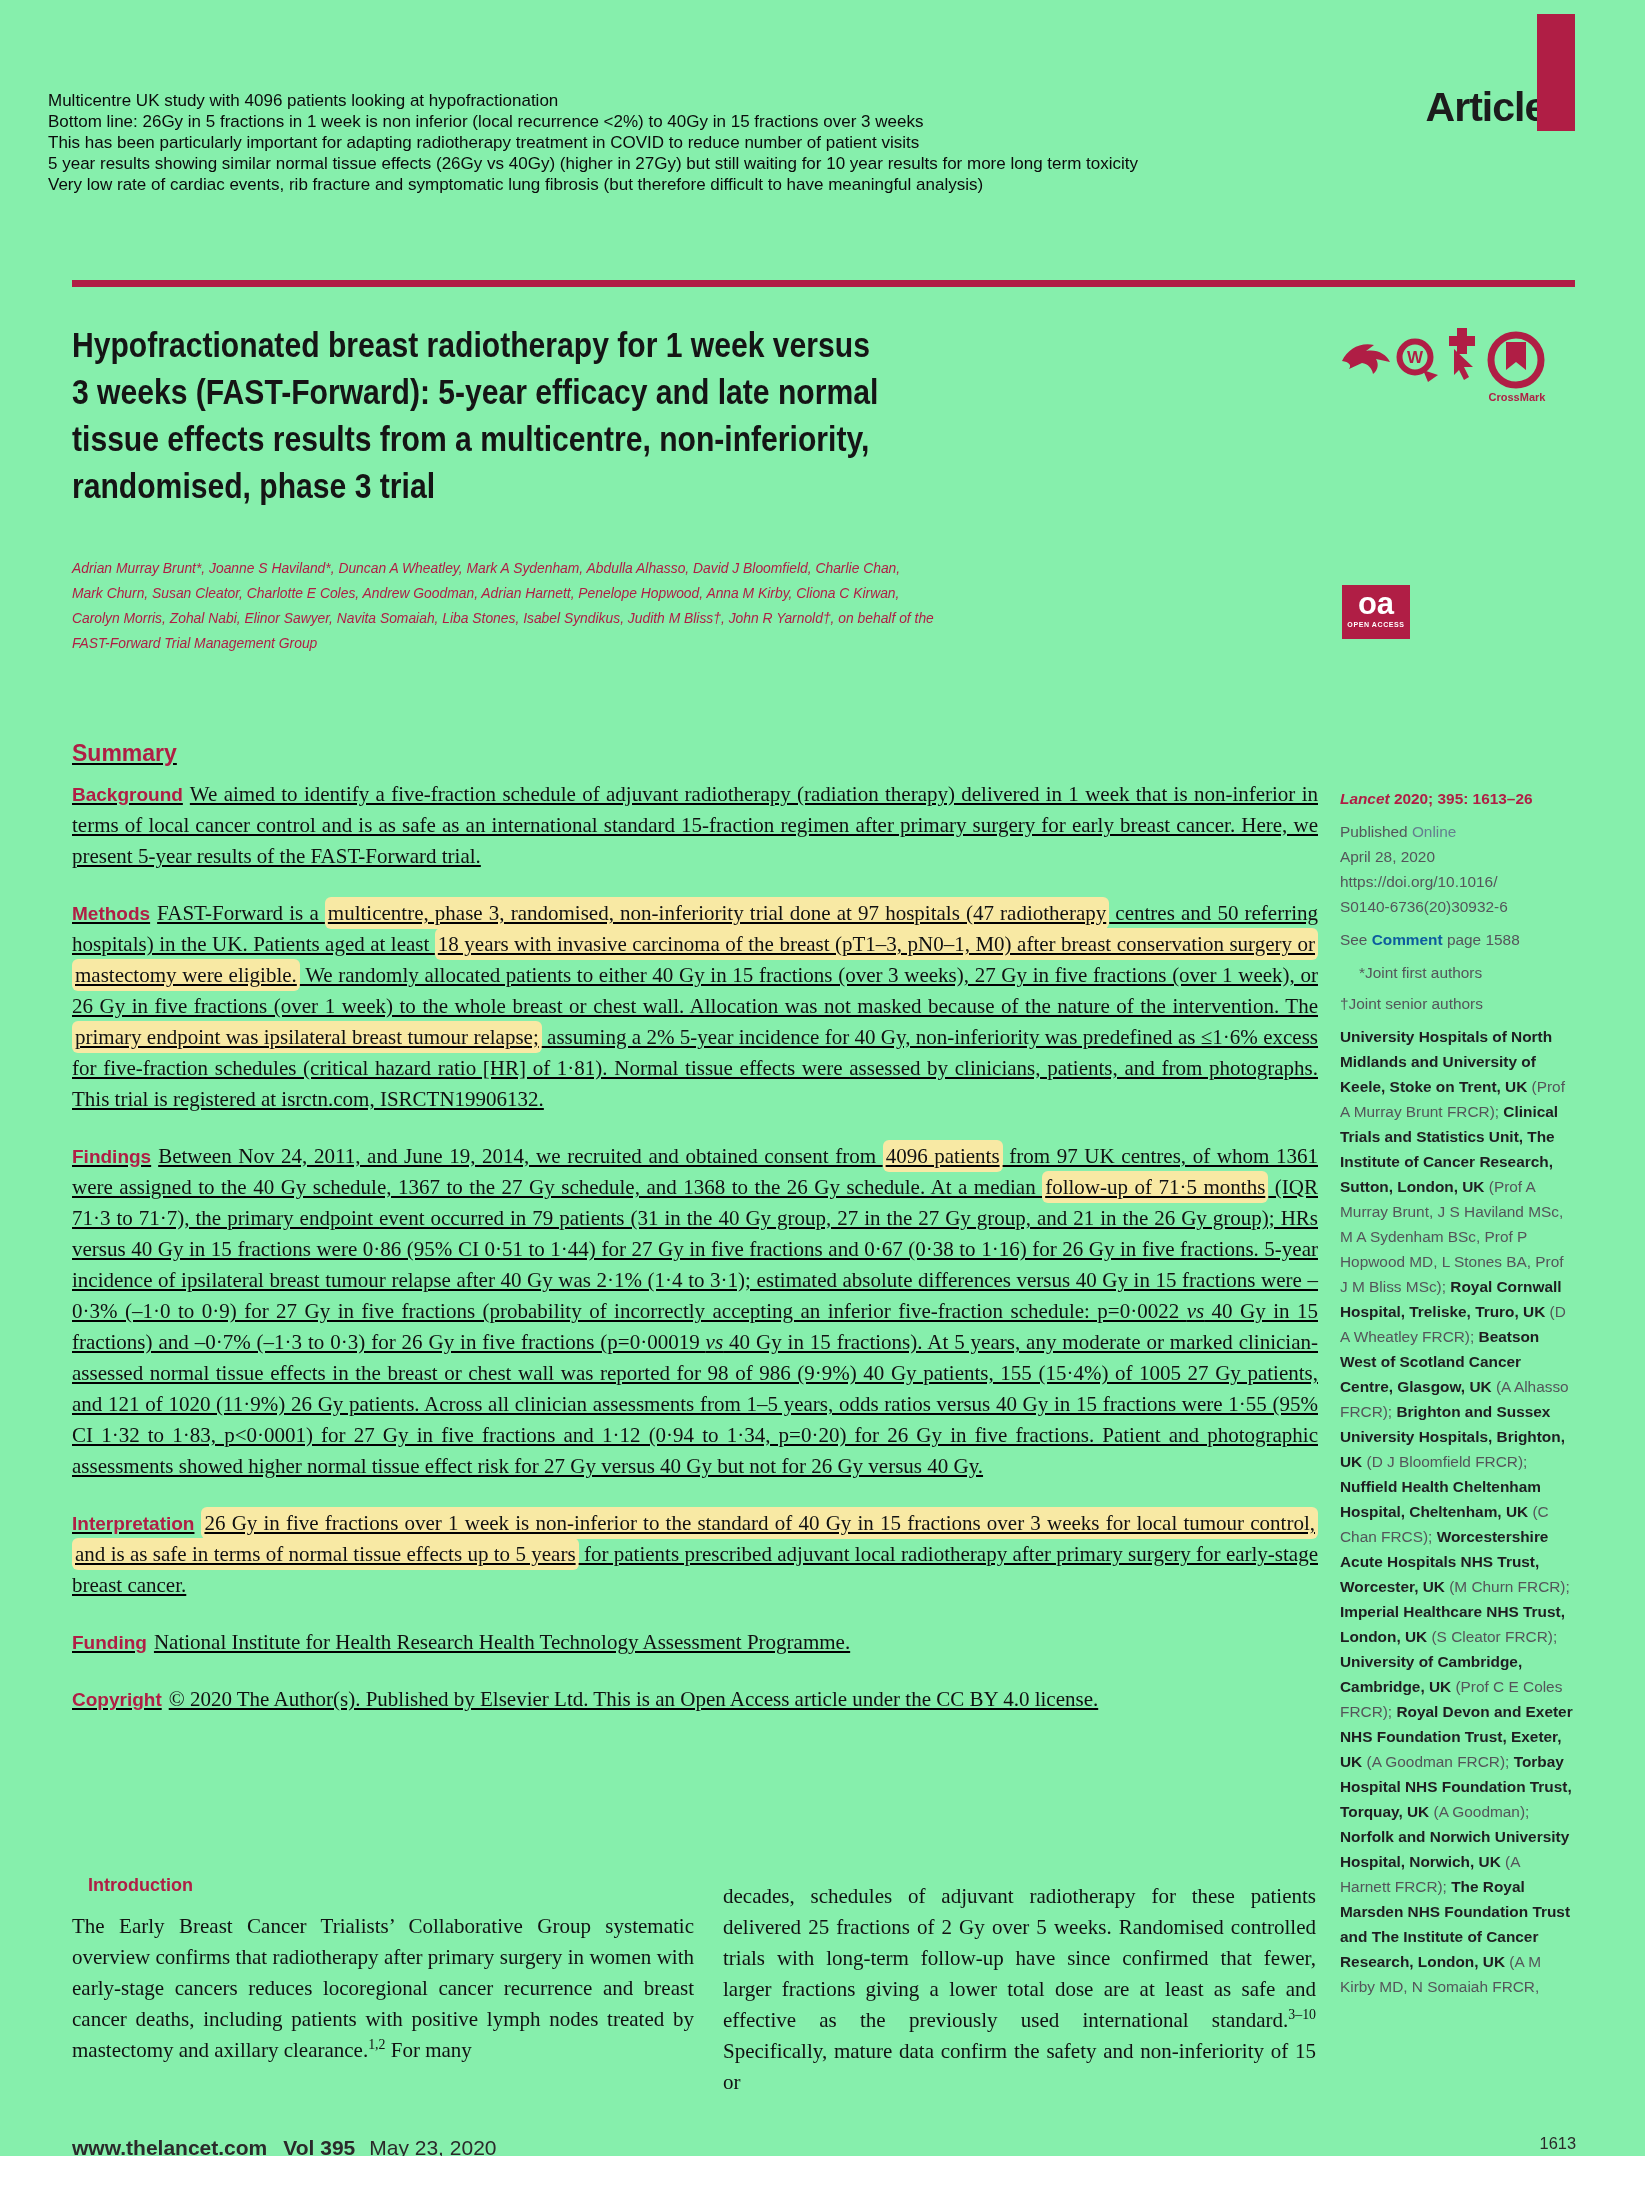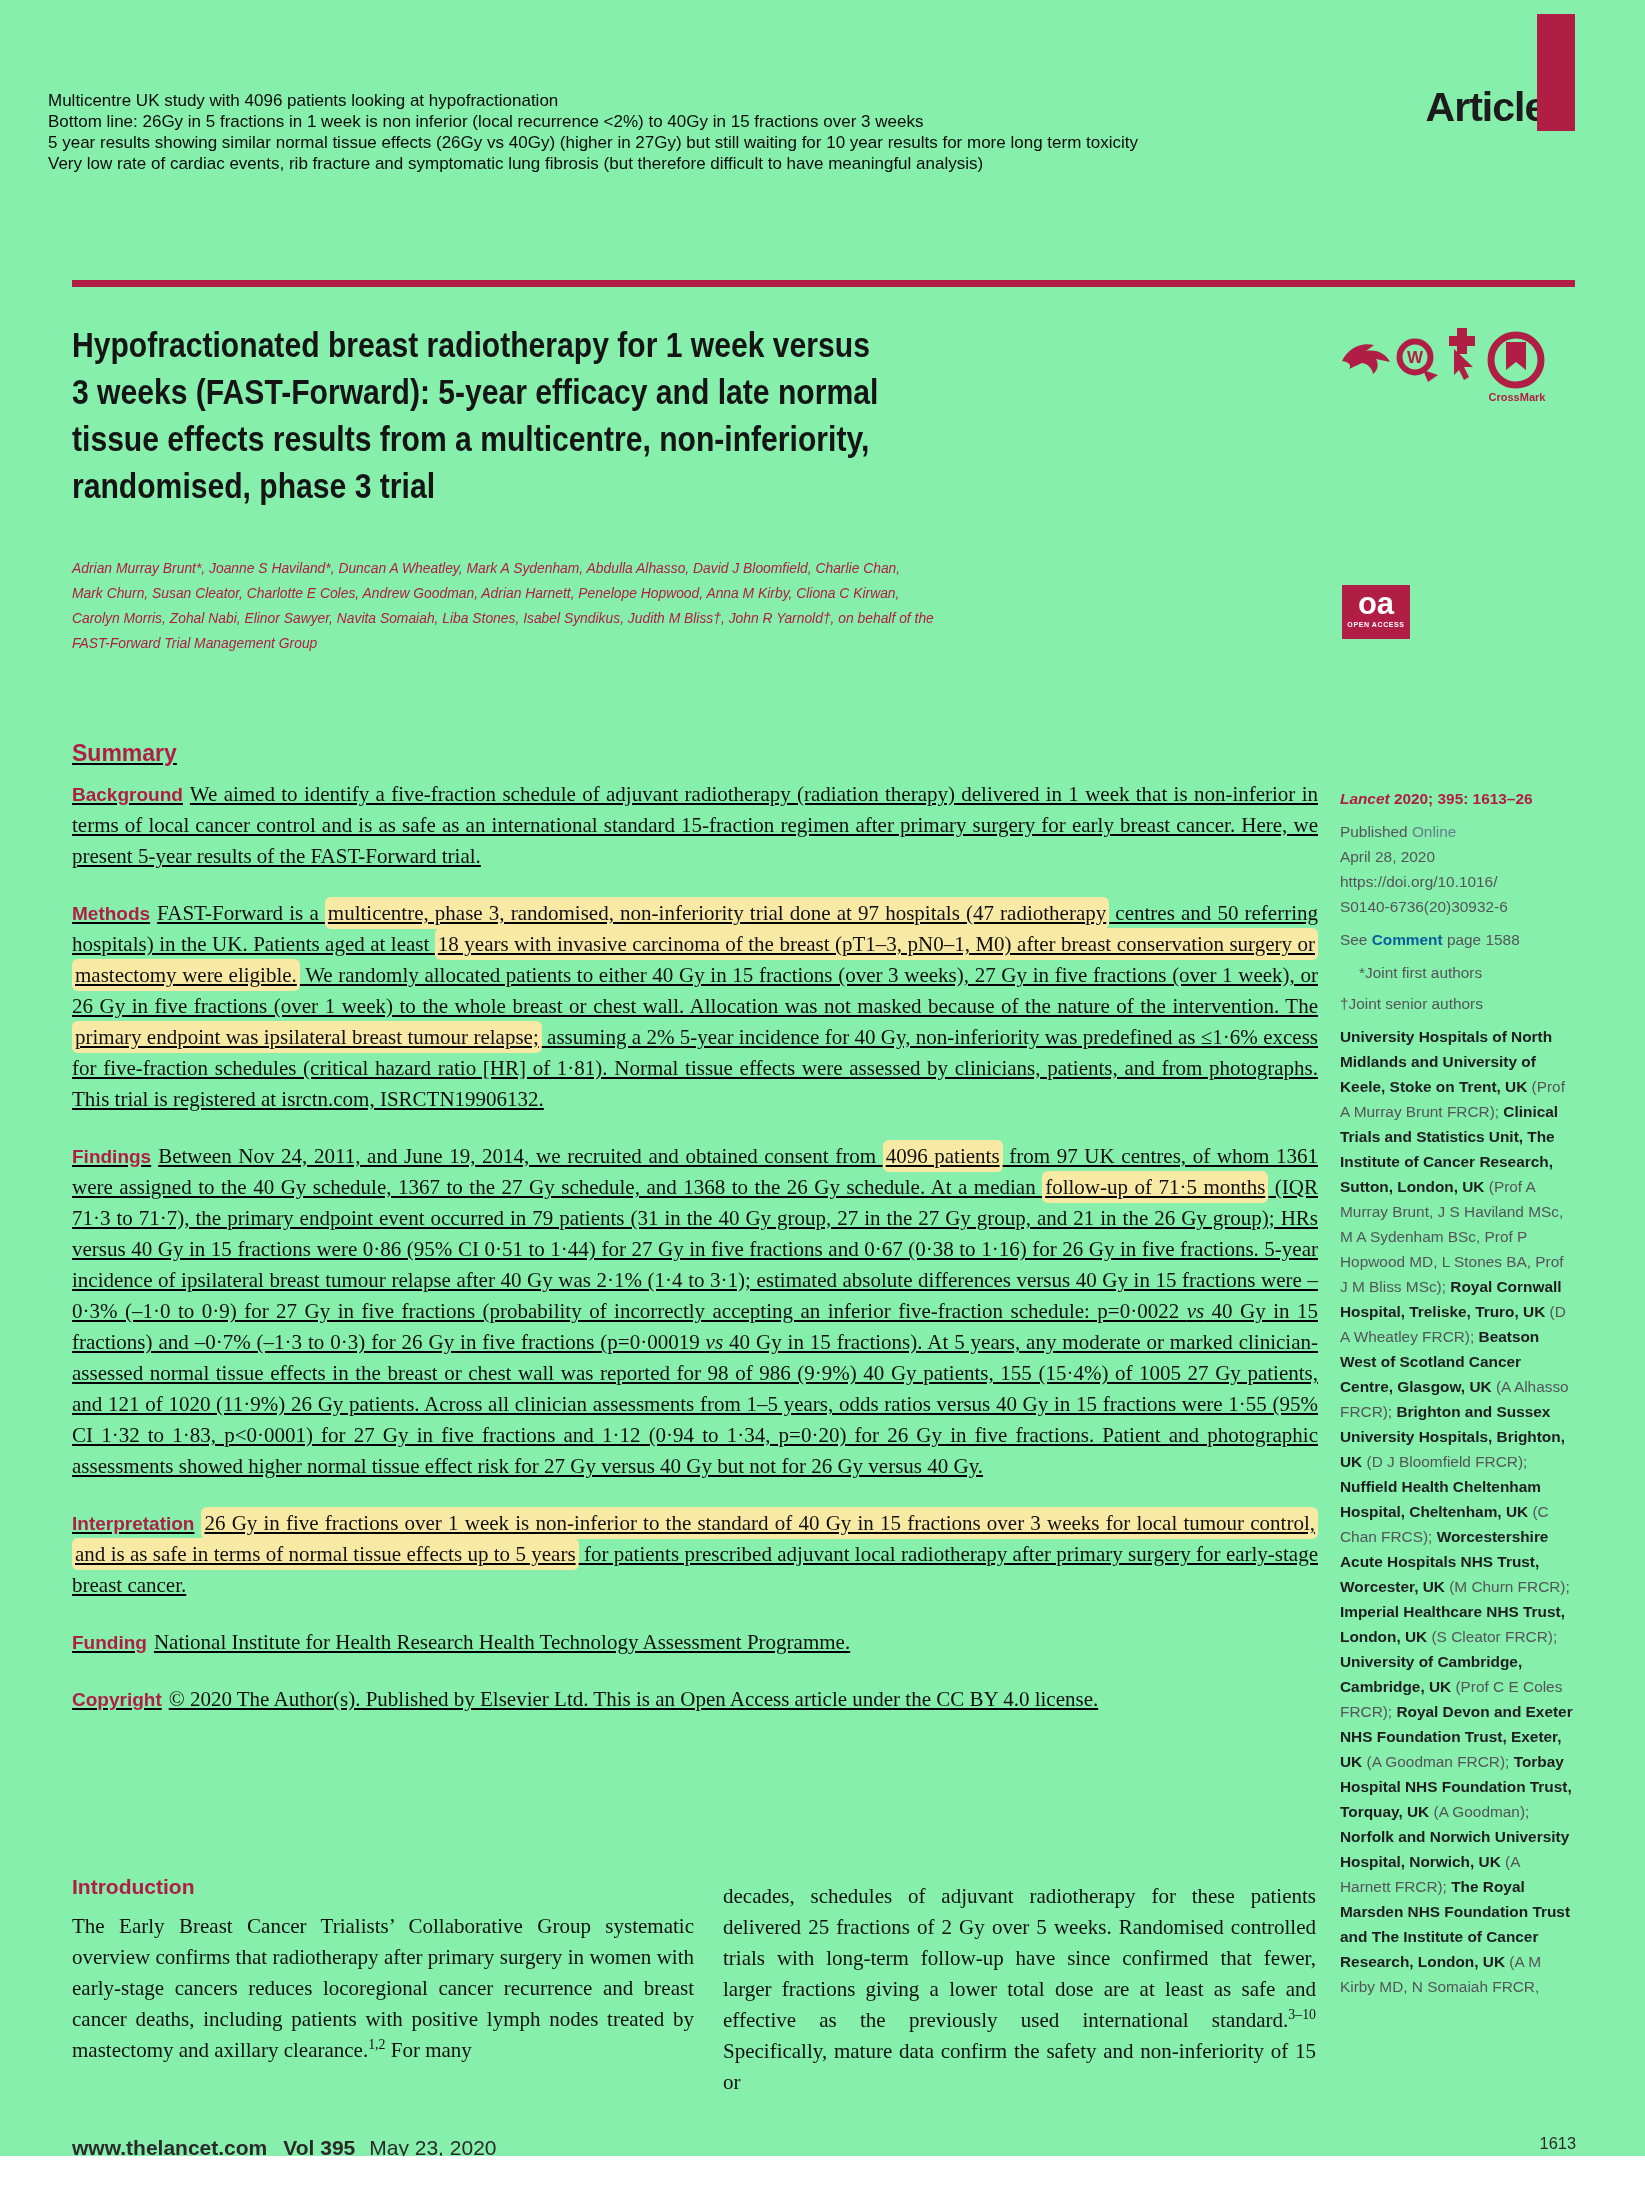--- a/index.html
+++ b/index.html
@@ -40,21 +40,21 @@
   .sec-heading { margin:0 0 12px 0; font-size:23px; font-weight:bold; color:var(--accent); }
   .para { margin:0 0 26px 0; font-family:"Liberation Serif", serif; font-size:21px;
           line-height:31px; text-align:justify; color:#111111; }
   .lead { font-family:"Liberation Sans", sans-serif; font-weight:bold; font-size:19px;
           color:var(--accent); padding-right:7px; }
   .hl { background:var(--highlight); border-radius:6px; padding:4px 3px;
         box-decoration-break:clone; -webkit-box-decoration-break:clone; }
   .it { font-style:italic; }
   .sup { vertical-align:super; font-size:66%; line-height:0; }
   
-  .intro-heading { position:absolute; left:72px; top:1875px; margin:0; font-size:21px;
+  .intro-heading { position:absolute; left:88px; top:1875px; margin:0; font-size:18px;
                    font-weight:bold; color:var(--accent); }
   .intro-left  { position:absolute; left:72px;  top:1911px; width:622px; }
   .intro-right { position:absolute; left:723px; top:1881px; width:593px; }
   .intro-left .para, .intro-right .para { margin:0; }
   
   .sidebar { position:absolute; left:1340px; top:786px; width:234px;
              font-size:15.4px; line-height:25px; color:#54555A; }
   .sb-cit { font-weight:bold; color:var(--accent); margin-bottom:8px; }
   .cit-it { font-style:italic; }
   .sb-block { margin-bottom:8px; }
@@ -72,20 +72,21 @@
                  font-size:16.4px; color:#2a2a2a; }
 </style>
 </head>
 <body>
 
 <div class="page">
 
   <div class="annotation">
       <div>Multicentre UK study with 4096 patients looking at hypofractionation</div>
       <div>Bottom line: 26Gy in 5 fractions in 1 week is non inferior (local recurrence &lt;2%) to 40Gy in 15 fractions over 3 weeks</div>
+      <div>This has been particularly important for adapting radiotherapy treatment in COVID to reduce number of patient visits</div>
       <div>5 year results showing similar normal tissue effects (26Gy vs 40Gy) (higher in 27Gy) but still waiting for 10 year results for more long term toxicity</div>
       <div>Very low rate of cardiac events, rib fracture and symptomatic lung fibrosis (but therefore difficult to have meaningful analysis)</div>
     </div>
 
   <div class="articles-label">Articles</div>
   <div class="corner-bar"></div>
   <div class="head-rule"></div>
 
   <h1 class="title">
       <div>Hypofractionated breast radiotherapy for 1 week versus</div>

